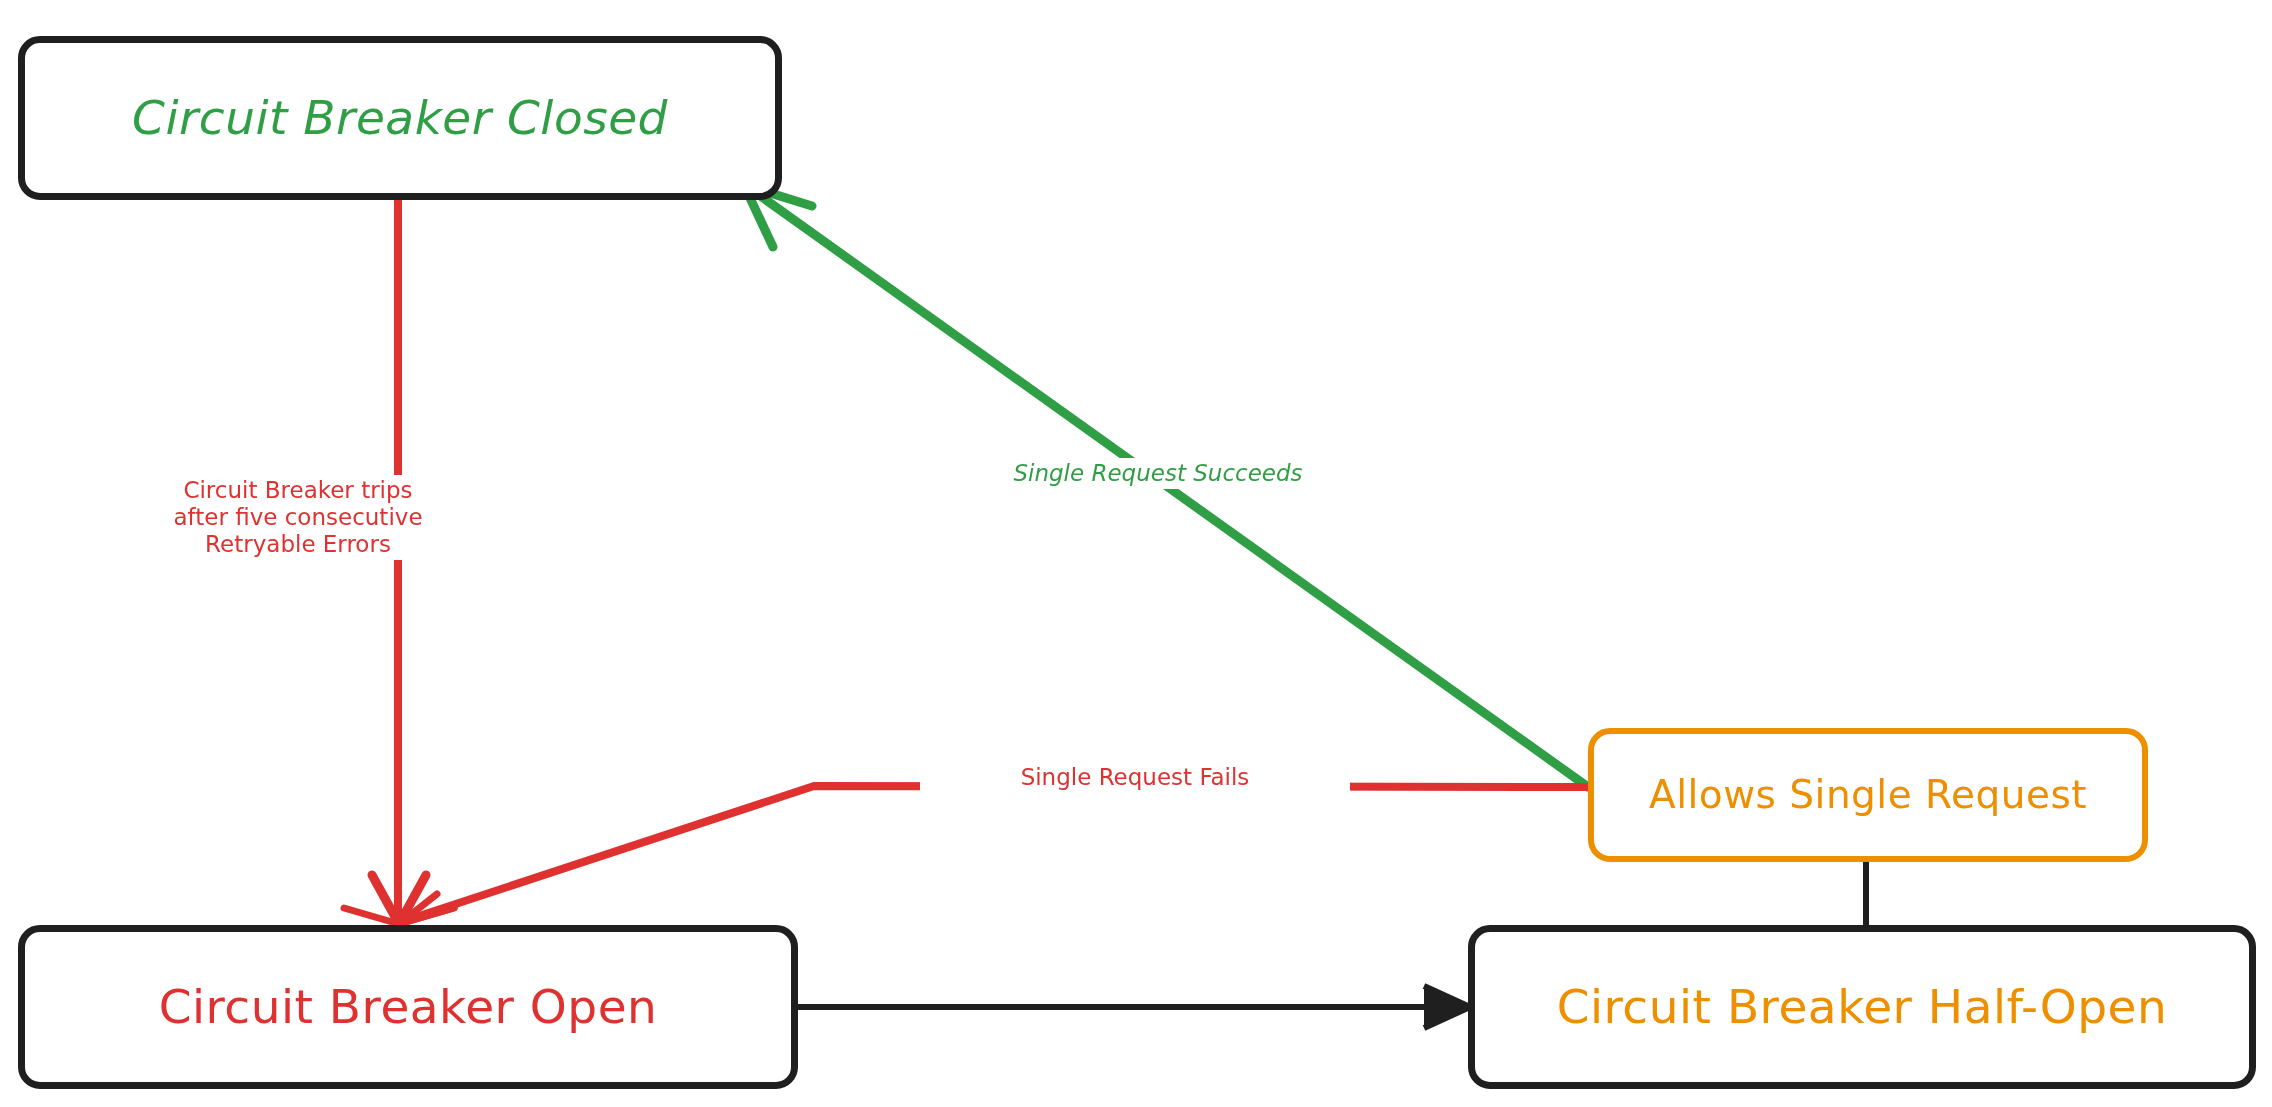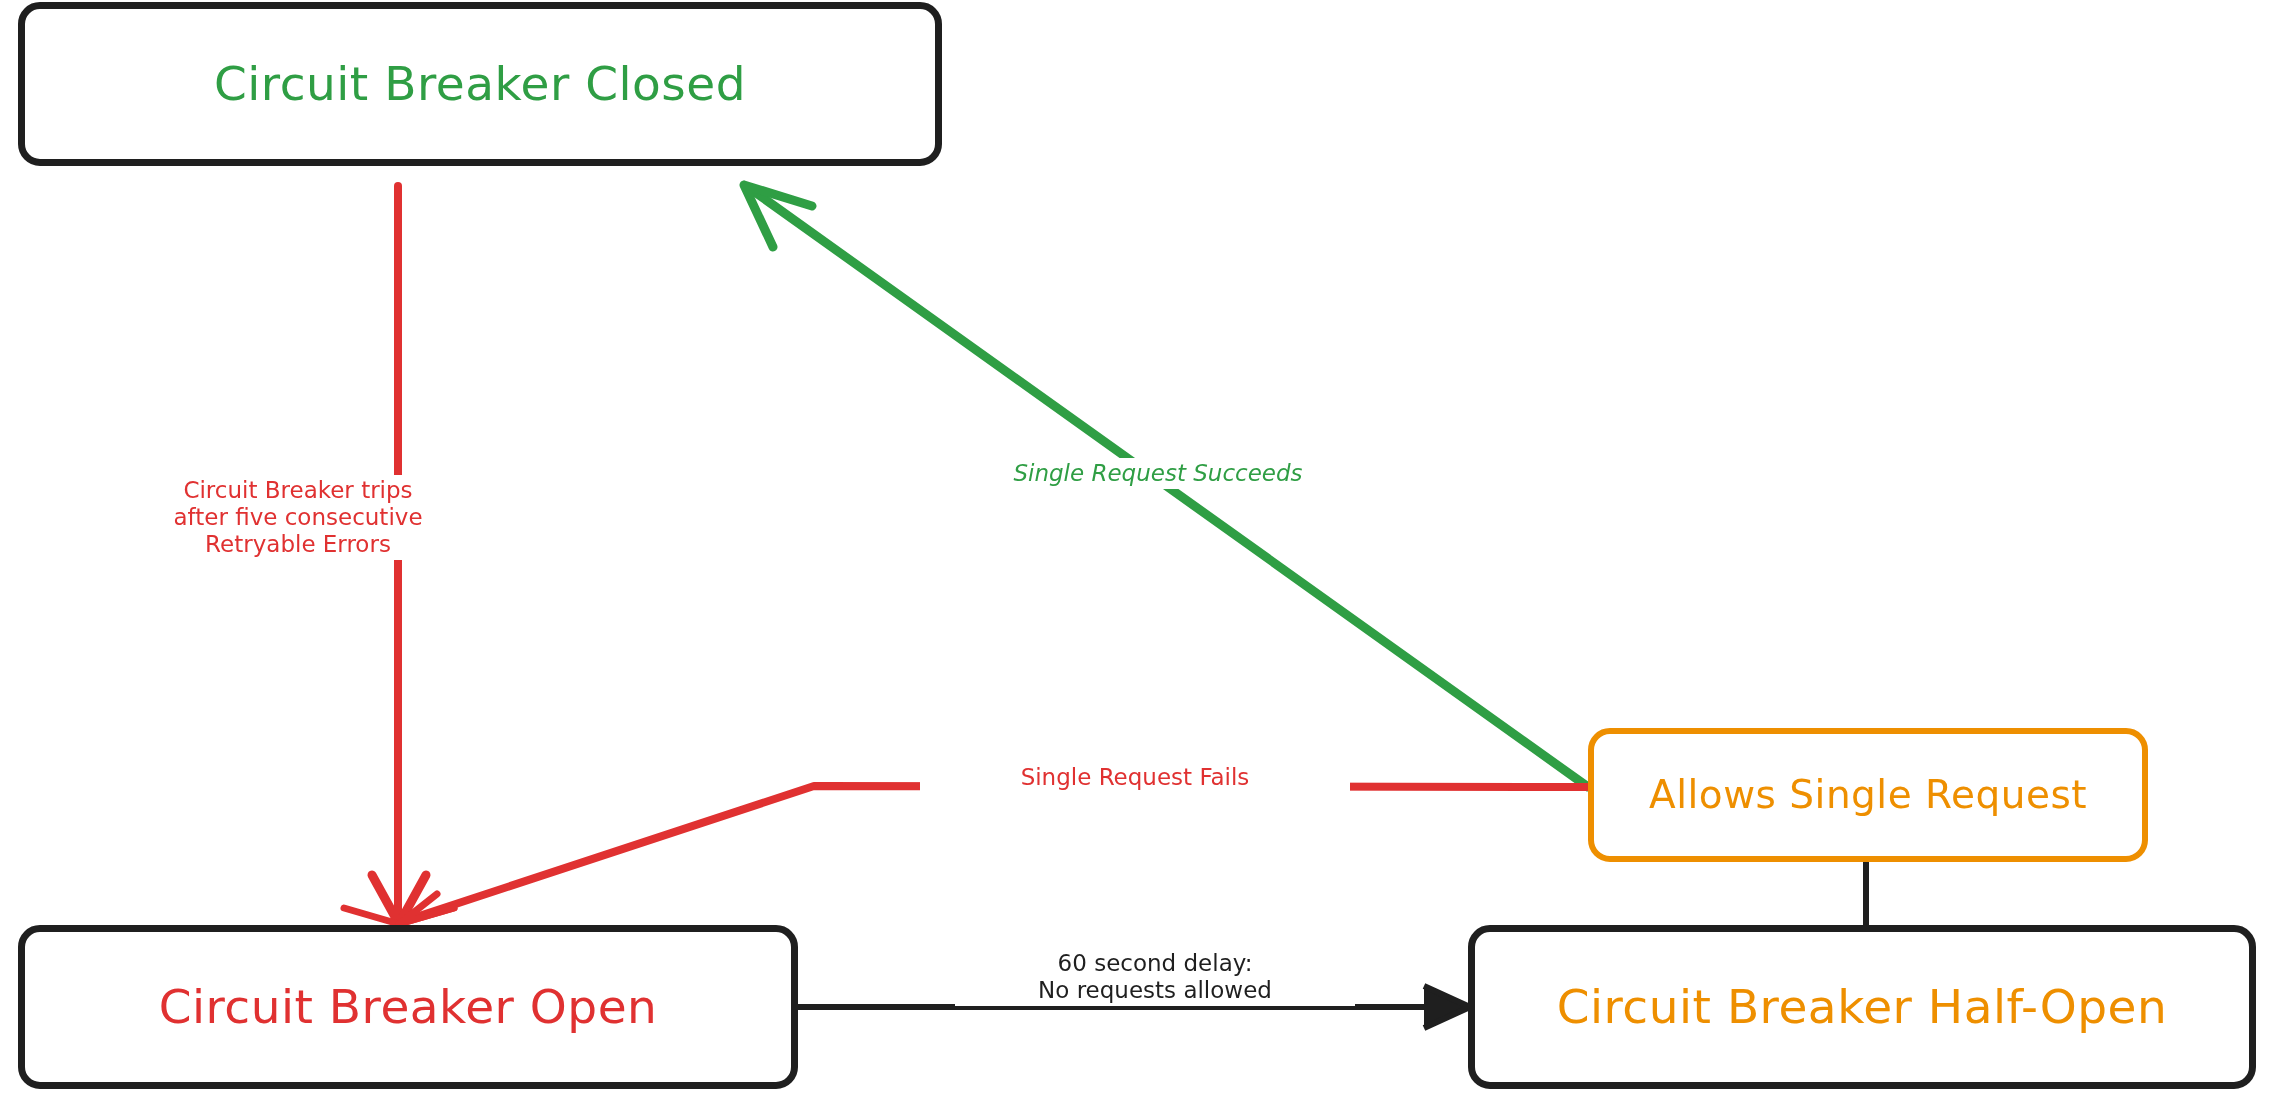--- a/index.html
+++ b/index.html
@@ -119,21 +119,21 @@
     <g>
       <path d="M 796 1007 L 1461 1007" stroke="#1f1f1f" stroke-width="6" fill="none" stroke-linecap="butt" stroke-linejoin="round"></path>
       <path d="M 1424 986 L 1470 1007 L 1424 1028" stroke="#1f1f1f" stroke-width="6" fill="#1f1f1f" stroke-linejoin="round"></path>
     </g>
 
     <g>
       <path d="M 1866 862 L 1866 925" stroke="#1f1f1f" stroke-width="6" fill="none" stroke-linecap="butt"></path>
     </g>
   </svg>
 
-  <div class="node node-black" style="left:18px; top:2px; width:924px; height:164px;">
+  <div class="node node-black" style="left:18px; top:36px; width:764px; height:164px;font-style:italic;">
     <span class="node-label label-xl" style="color:#2F9E44;">Circuit Breaker Closed</span>
   </div>
 
   <div class="node node-black" style="left:18px; top:925px; width:780px; height:164px;">
     <span class="node-label label-xl" style="color:#E03131;">Circuit Breaker Open</span>
   </div>
 
   <div class="node node-orange" style="left:1588px; top:728px; width:560px; height:134px;">
     <span class="node-label label-lg" style="color:#EE8F00;">Allows Single Request</span>
   </div>
@@ -143,16 +143,14 @@
   </div>
 
   <div class="edge-label lbl-red" id="label-trips">Circuit Breaker trips
 after five consecutive
 Retryable Errors</div>
 
   <div class="edge-label lbl-green" id="label-succeeds">Single Request Succeeds</div>
 
   <div class="edge-label lbl-red" id="label-fails">Single Request Fails</div>
 
-  <div class="edge-label lbl-black" id="label-delay">60 second delay:
-No requests allowed</div>
 
 </div>
 
 </body></html>

